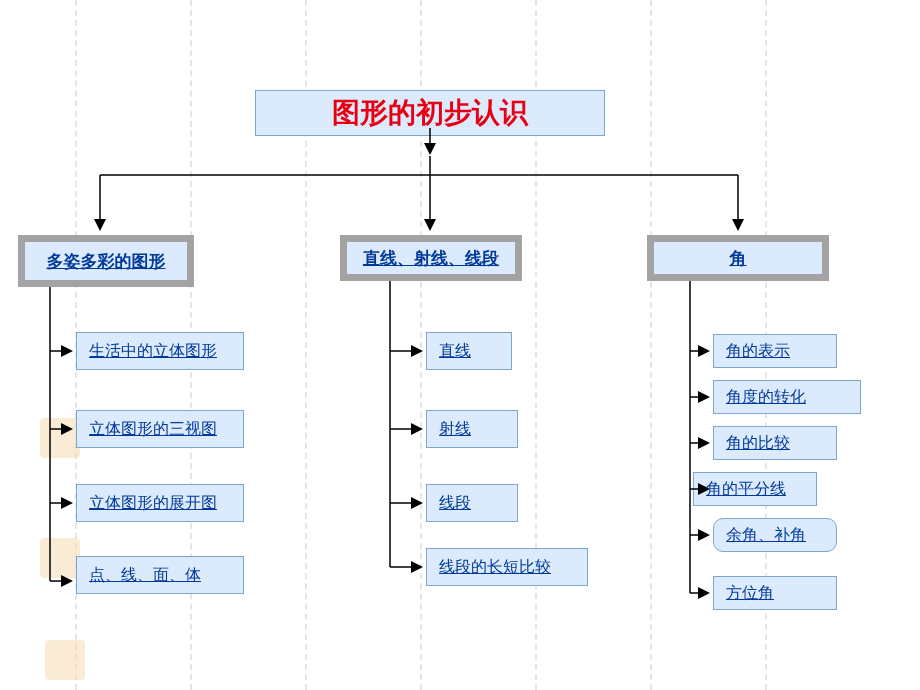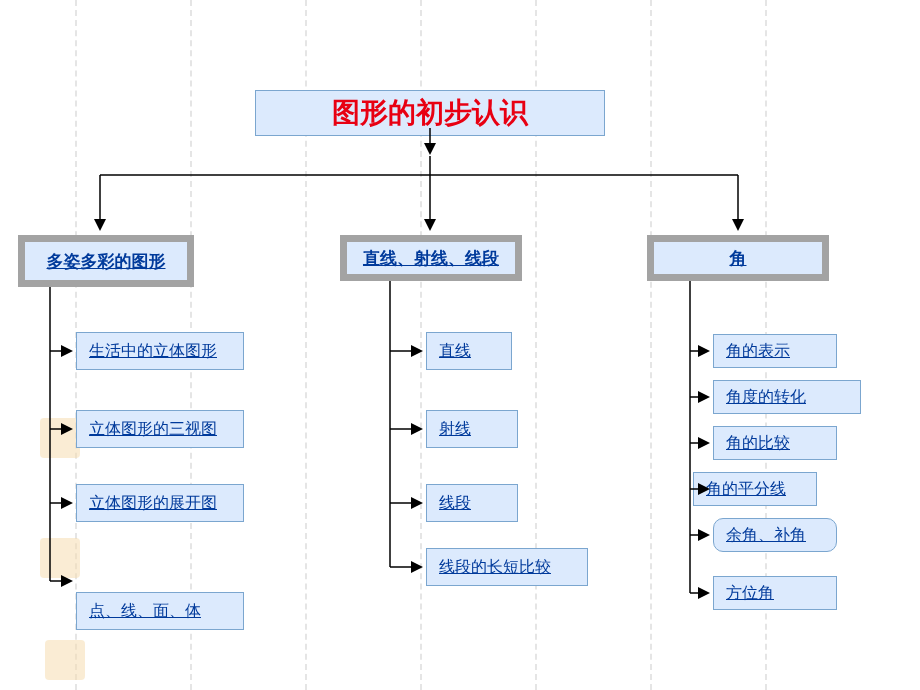--- a/index.html
+++ b/index.html
@@ -79,21 +79,21 @@
       border: 1px solid #7ba6cf;
       display: flex; align-items: center;
       padding-left: 12px;
       font-size: 16px;
       color: #003a9b;
       text-decoration: underline;
     }
     .lA1 { left: 76px; top: 332px; width: 168px; height: 38px; }
     .lA2 { left: 76px; top: 410px; width: 168px; height: 38px; text-align: center; }
     .lA3 { left: 76px; top: 484px; width: 168px; height: 38px; }
-    .lA4 { left: 76px; top: 592px; width: 168px; height: 38px; }
+    .lA4 { left: 76px; top: 556px; width: 168px; height: 38px; }
     .lB1 { left: 426px; top: 332px; width: 86px; height: 38px; }
     .lB2 { left: 426px; top: 410px; width: 92px; height: 38px; }
     .lB3 { left: 426px; top: 484px; width: 92px; height: 38px; }
     .lB4 { left: 426px; top: 548px; width: 162px; height: 38px; }
     .lC1 { left: 713px; top: 334px; width: 124px; height: 34px; }
     .lC2 { left: 713px; top: 380px; width: 148px; height: 34px; }
     .lC3 { left: 713px; top: 426px; width: 124px; height: 34px; }
     .lC4 { left: 687px; top: 472px; width: 124px; height: 34px; margin-left: 6px; }
     .lC5 { left: 713px; top: 518px; width: 124px; height: 34px; border-radius: 10px; }
     .lC6 { left: 713px; top: 576px; width: 124px; height: 34px; }

